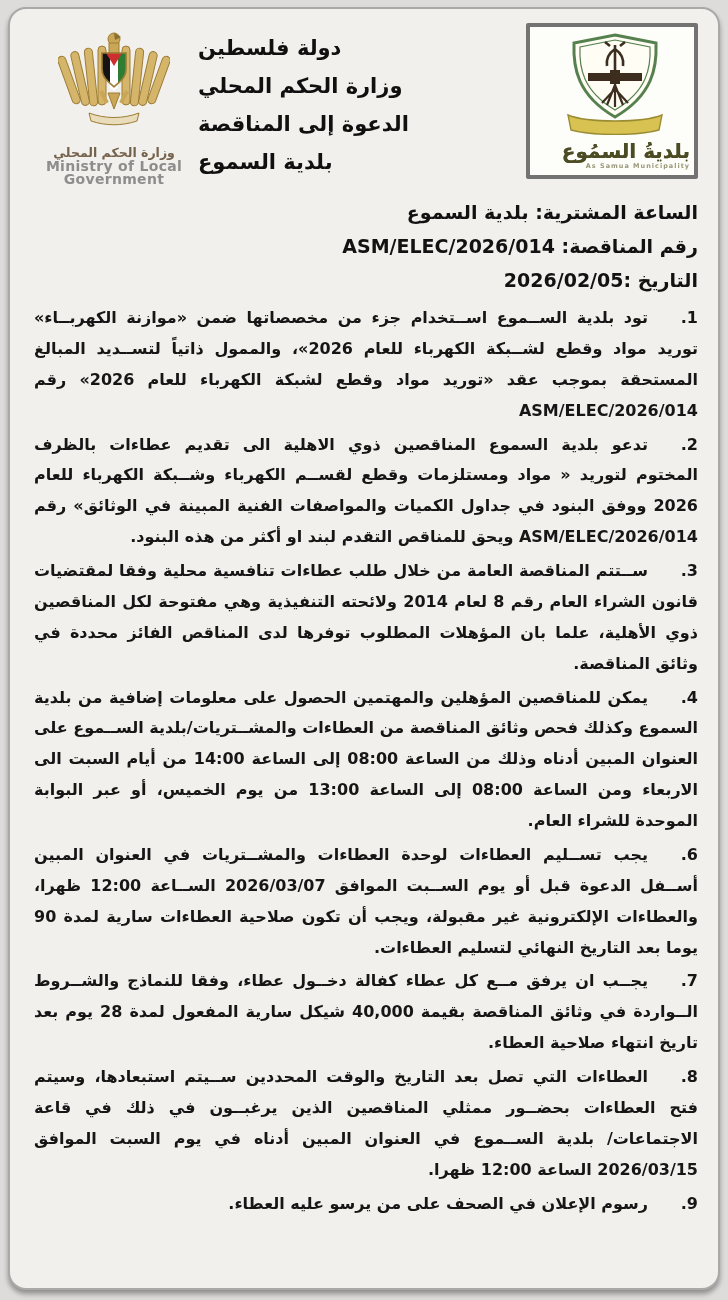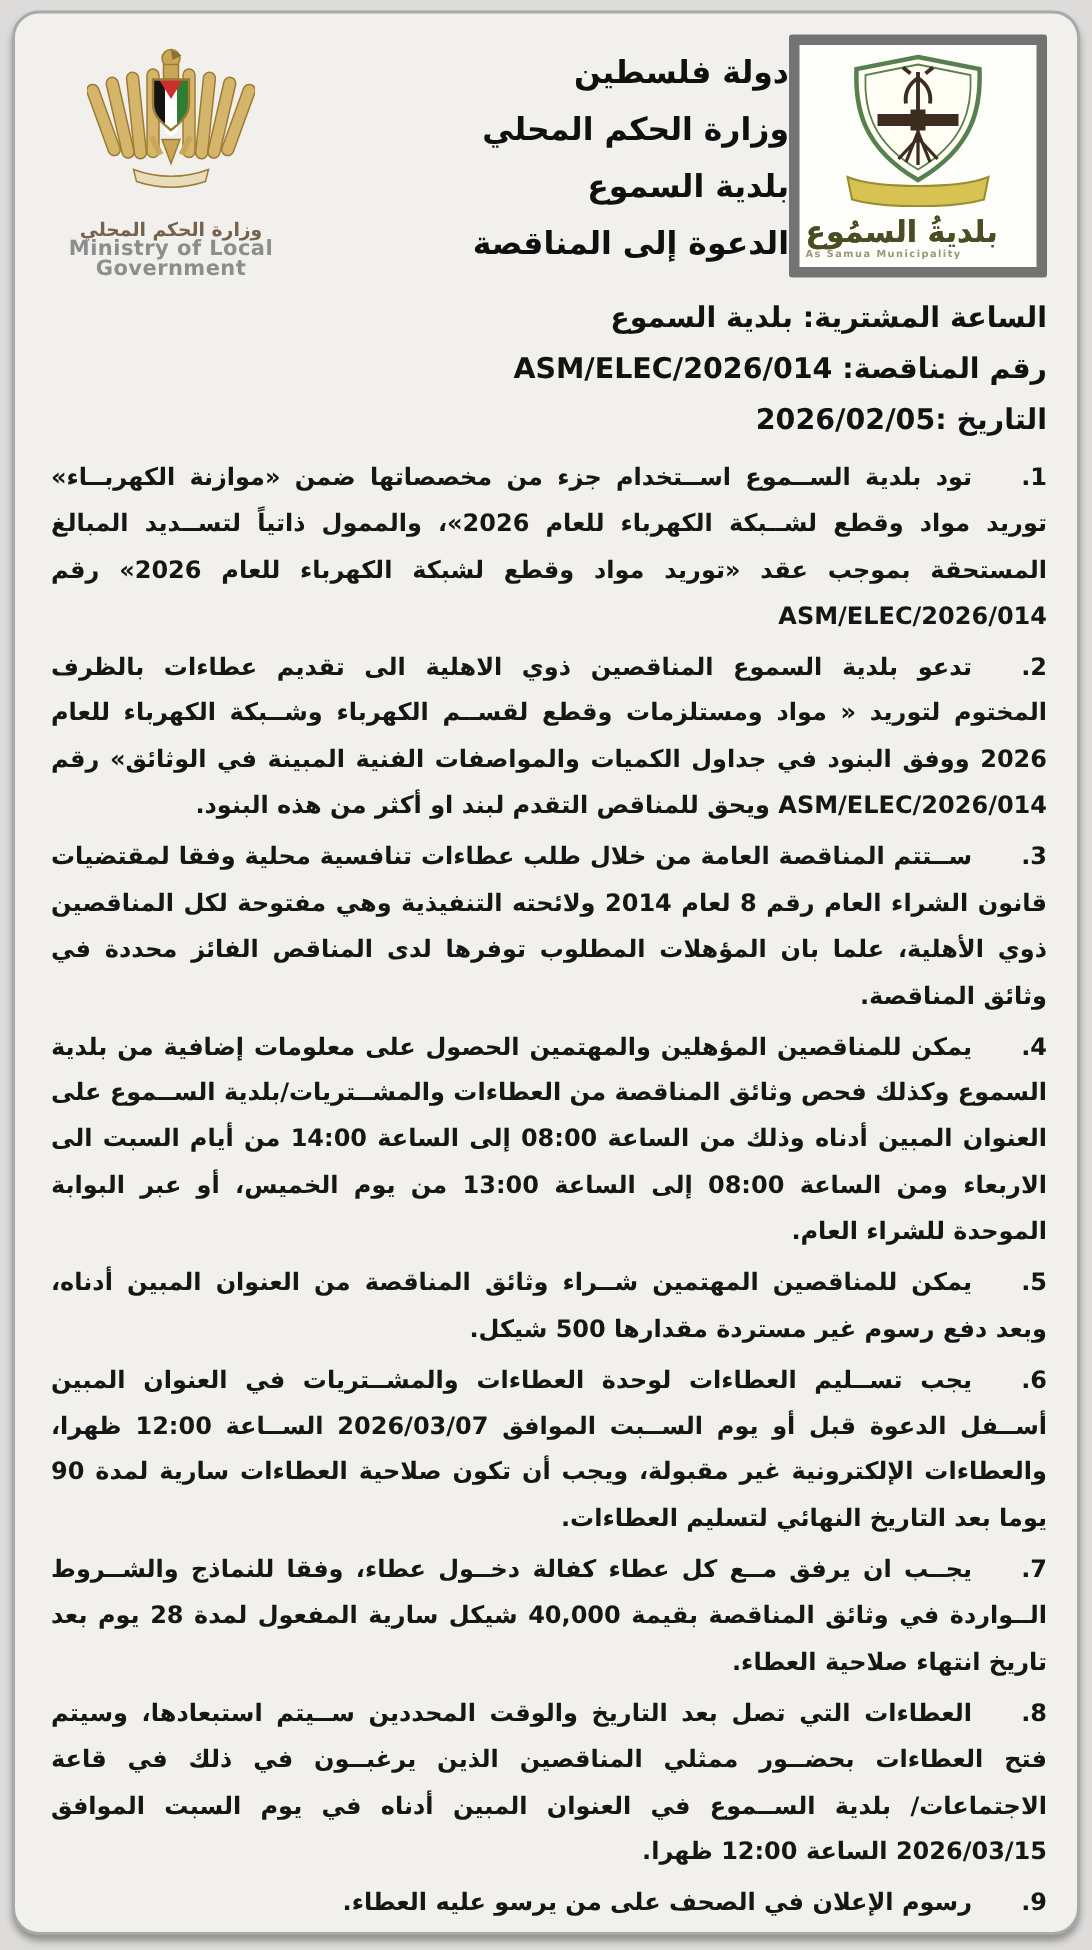--- a/index.html
+++ b/index.html
@@ -15,24 +15,24 @@
     border:2px solid #a9a9a9;border-radius:18px;
     box-shadow:0 4px 5px rgba(0,0,0,.35);
     padding:14px 20px 10px 20px;box-sizing:border-box;
     direction:rtl;
   }
   
   .header{direction:ltr;display:flex;justify-content:space-between;align-items:flex-start;height:162px;}
   .ministry-block{width:168px;text-align:center;padding-top:4px;}
   .ministry-caption-ar{font-size:12.5px;color:#75624c;line-height:15px;margin-top:2px;direction:rtl;}
   .ministry-caption-en{font-size:14px;color:#8d8d8d;line-height:13px;letter-spacing:.3px;}
-  .titles{flex:1;text-align:right;direction:rtl;padding-top:6px;}
+  .titles{flex:1;text-align:left;direction:rtl;padding-top:6px;}
   .title-line{font-size:21px;line-height:38px;color:#101010;}
-  .muni-block{width:172px;background:#fdfdf9;border:7px solid #737373;border-radius:2px;
-    padding:4px 4px 5px 4px;text-align:left;box-sizing:border-box;}
+  .muni-block{width:172px;background:#fdfdf9;border:4px solid #737373;border-radius:2px;
+    padding:4px 4px 5px 4px;text-align:right;box-sizing:border-box;}
   .muni-calligraphy{font-size:20px;color:#4c4c24;line-height:22px;margin-top:1px;direction:rtl;
     text-shadow:0 0 .4px #4c4c24;}
   .muni-caption-en{font-size:6.5px;color:#9a9878;letter-spacing:1px;line-height:8px;}
   
   .meta{margin-top:10px;}
   .meta-line{font-size:19px;line-height:34px;text-align:right;color:#121212;}
   
   .list{margin-top:6px;}
   .item{margin:0 0 3px 4px;font-size:16px;line-height:1.93;text-align:justify;text-justify:inter-word;color:#161616;}
   .num{display:inline-block;width:50px;}
@@ -79,22 +79,22 @@
         </svg>
       </span>
       <div class="ministry-caption-ar">وزارة الحكم المحلي</div>
       <div class="ministry-caption-en">Ministry of Local</div>
       <div class="ministry-caption-en">Government</div>
     </div>
 
     <div class="titles">
       <div class="title-line">دولة فلسطين</div>
       <div class="title-line">وزارة الحكم المحلي</div>
+      <div class="title-line">الدعوة إلى المناقصة</div>
       <div class="title-line">بلدية السموع</div>
-      <div class="title-line">الدعوة إلى المناقصة</div>
     </div>
 
     <div class="muni-block">
       <span>
         <svg width="150" height="104" viewBox="0 0 150 104" aria-hidden="true">
 
           <path d="M75 4 L116 12 C117 36 113 64 75 86 C37 64 33 36 34 12 Z" fill="#fffdf4" stroke="#56814f" stroke-width="3"></path>
           <path d="M75 9 L110 16 C111 37 107 60 75 79 C43 60 39 37 40 16 Z" fill="none" stroke="#56814f" stroke-width="1.2"></path>
 
           <path d="M75 14 v34 M75 18 c-6 4 -9 10 -8 17 M75 18 c6 4 9 10 8 17 M70 15 l-5 -4 M80 15 l5 -4" stroke="#3c2d1e" stroke-width="2.6" fill="none"></path>
@@ -116,21 +116,20 @@
     <div class="meta-line">الساعة المشترية: بلدية السموع</div>
     <div class="meta-line">رقم المناقصة: ASM/ELEC/2026/014</div>
     <div class="meta-line">التاريخ :2026/02/05</div>
   </div>
 
   <div class="list">
     <p class="item"><span class="num">1.</span><span>تود بلدية الســموع اســتخدام جزء من مخصصاتها ضمن «موازنة الكهربــاء» توريد مواد وقطع لشــبكة الكهرباء للعام 2026»، والممول ذاتياً لتســديد المبالغ المستحقة بموجب عقد «توريد مواد وقطع لشبكة الكهرباء للعام 2026» رقم ASM/ELEC/2026/014</span></p>
     <p class="item"><span class="num">2.</span><span>تدعو بلدية السموع المناقصين ذوي الاهلية الى تقديم عطاءات بالظرف المختوم لتوريد « مواد ومستلزمات وقطع لقســم الكهرباء وشــبكة الكهرباء للعام 2026 ووفق البنود في جداول الكميات والمواصفات الفنية المبينة في الوثائق» رقم ASM/ELEC/2026/014 ويحق للمناقص التقدم لبند او أكثر من هذه البنود.</span></p>
     <p class="item"><span class="num">3.</span><span>ســتتم المناقصة العامة من خلال طلب عطاءات تنافسية محلية وفقا لمقتضيات قانون الشراء العام رقم 8 لعام 2014 ولائحته التنفيذية وهي مفتوحة لكل المناقصين ذوي الأهلية، علما بان المؤهلات المطلوب توفرها لدى المناقص الفائز محددة في وثائق المناقصة.</span></p>
     <p class="item"><span class="num">4.</span><span>يمكن للمناقصين المؤهلين والمهتمين الحصول على معلومات إضافية من بلدية السموع وكذلك فحص وثائق المناقصة من العطاءات والمشــتريات/بلدية الســموع على العنوان المبين أدناه وذلك من الساعة 08:00 إلى الساعة 14:00 من أيام السبت الى الاربعاء ومن الساعة 08:00 إلى الساعة 13:00 من يوم الخميس، أو عبر البوابة الموحدة للشراء العام.</span></p>
-    <p class="item"><span class="num">5.</span><span>يمكن للمناقصين المهتمين شــراء وثائق المناقصة من العنوان المبين أدناه، وبعد دفع رسوم غير مستردة مقدارها 500 شيكل.</span></p>
     <p class="item"><span class="num">6.</span><span>يجب تســليم العطاءات لوحدة العطاءات والمشــتريات في العنوان المبين أســفل الدعوة قبل أو يوم الســبت الموافق 2026/03/07 الســاعة 12:00 ظهرا، والعطاءات الإلكترونية غير مقبولة، ويجب أن تكون صلاحية العطاءات سارية لمدة 90 يوما بعد التاريخ النهائي لتسليم العطاءات.</span></p>
     <p class="item"><span class="num">7.</span><span>يجــب ان يرفق مــع كل عطاء كفالة دخــول عطاء، وفقا للنماذج والشــروط الــواردة في وثائق المناقصة بقيمة 40,000 شيكل سارية المفعول لمدة 28 يوم بعد تاريخ انتهاء صلاحية العطاء.</span></p>
     <p class="item"><span class="num">8.</span><span>العطاءات التي تصل بعد التاريخ والوقت المحددين ســيتم استبعادها، وسيتم فتح العطاءات بحضــور ممثلي المناقصين الذين يرغبــون في ذلك في قاعة الاجتماعات/ بلدية الســموع في العنوان المبين أدناه في يوم السبت الموافق 2026/03/15 الساعة 12:00 ظهرا.</span></p>
     <p class="item"><span class="num">9.</span><span>رسوم الإعلان في الصحف على من يرسو عليه العطاء.</span></p>
 
   </div>
 
 </div>
 
 </body></html>

